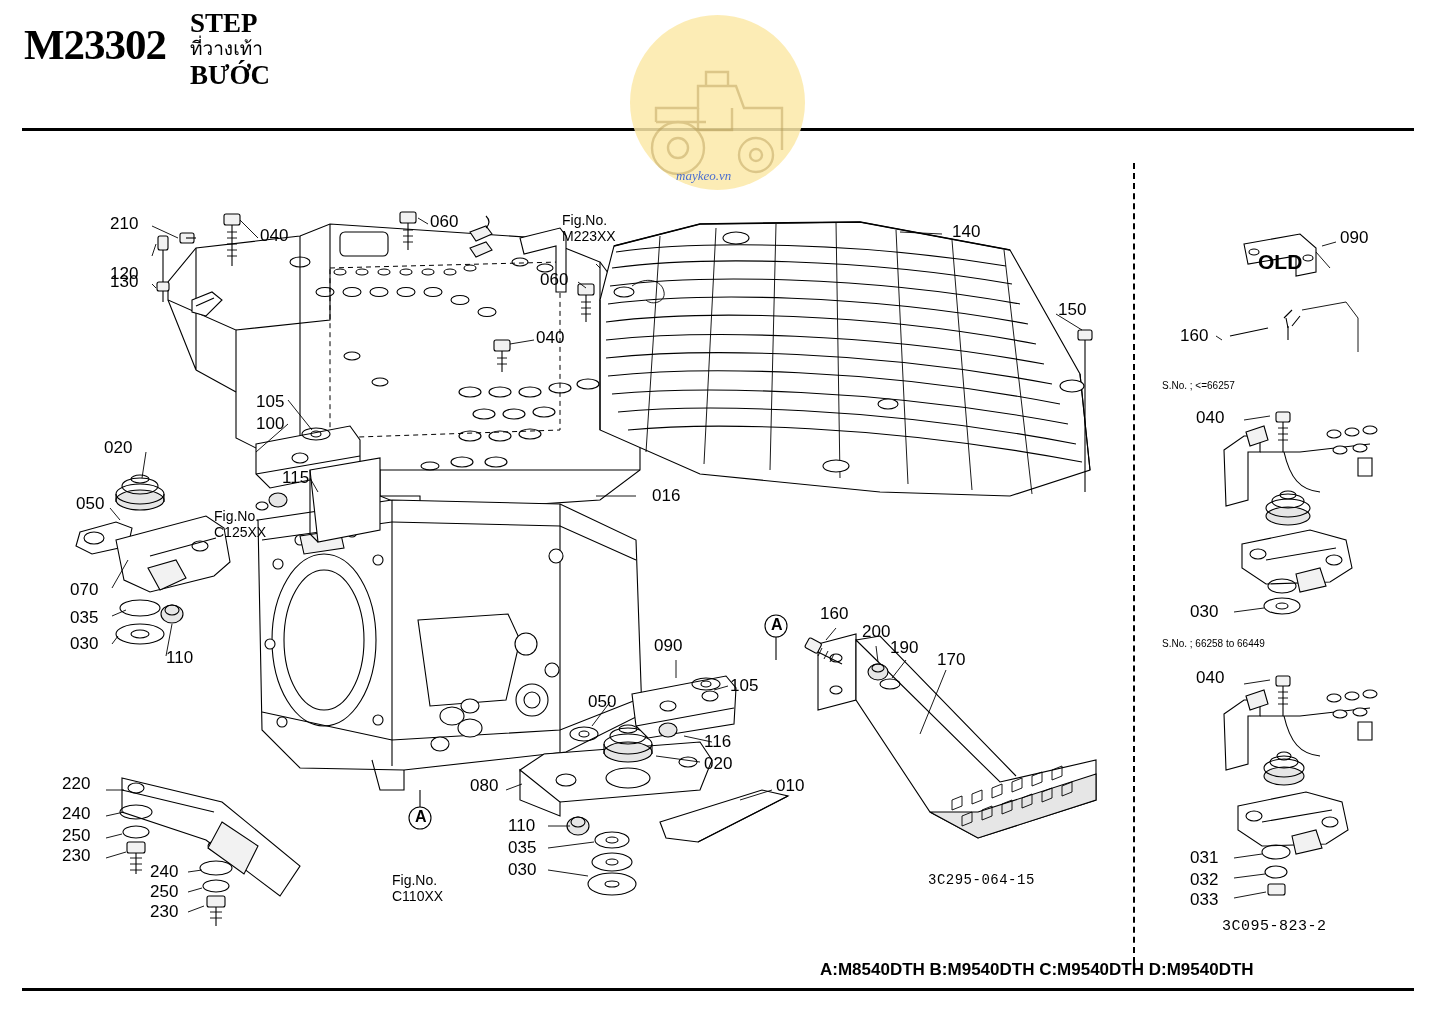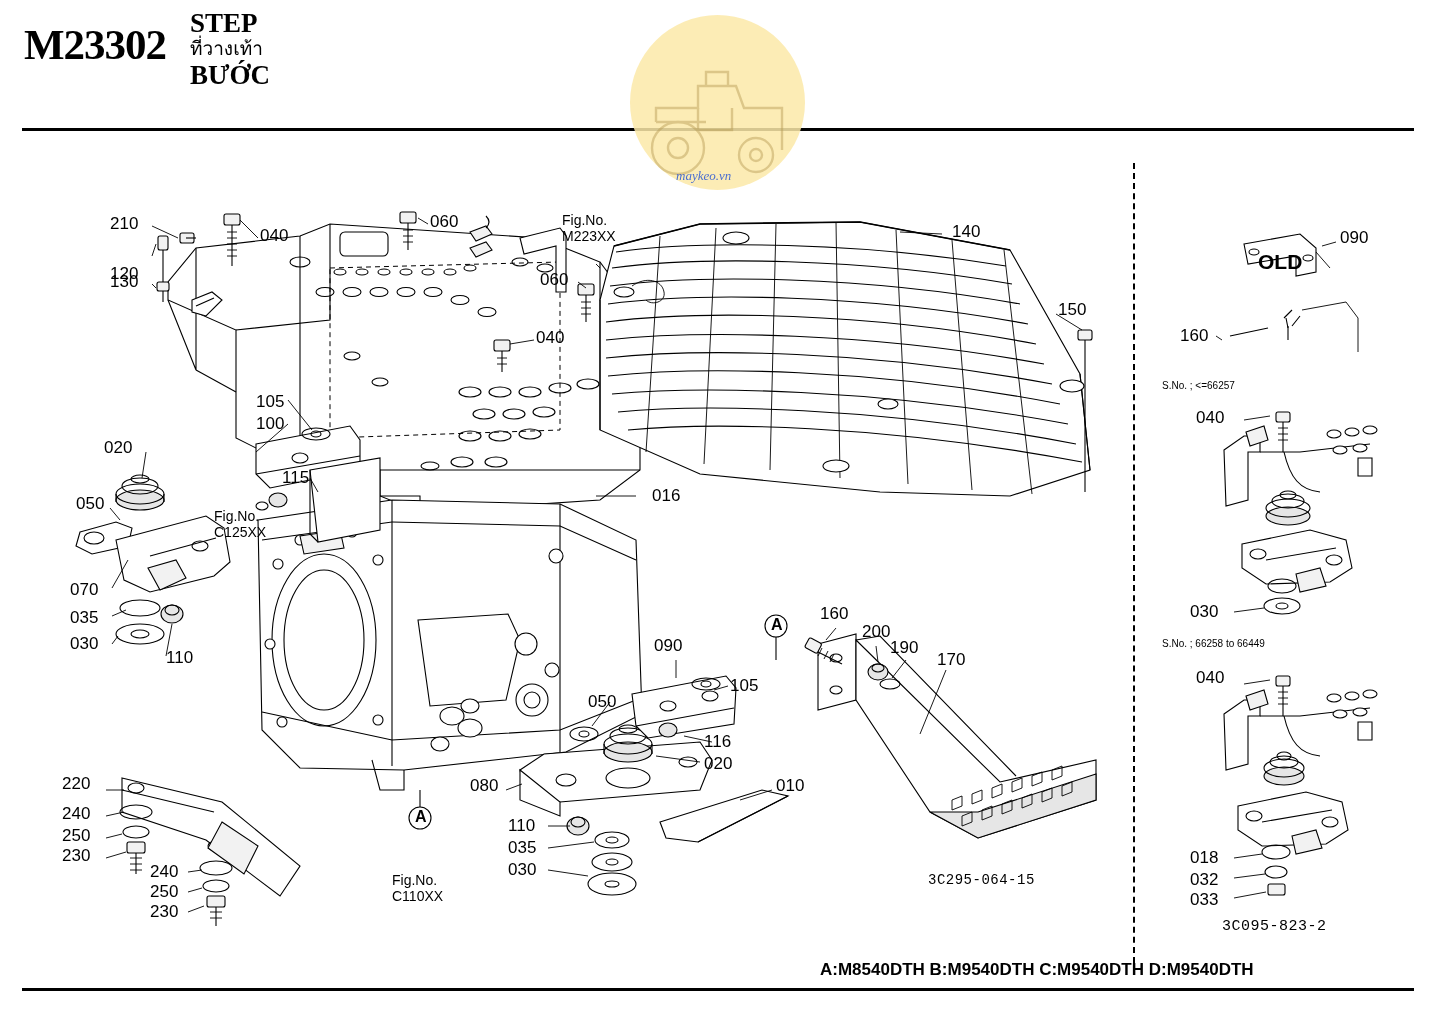--- a/index.html
+++ b/index.html
@@ -609,20 +609,20 @@
 
   <div class="vsep"></div>
   <div class="lbl old" style="left:1258px;top:202px;margin-top:48px;">OLD</div>
   <div class="lbl" style="left:1340px;top:228px;">090</div>
   <div class="lbl" style="left:1180px;top:326px;">160</div>
   <div class="lbl small" style="left:1162px;top:380px;">S.No. ; &lt;=66257</div>
   <div class="lbl" style="left:1196px;top:408px;">040</div>
   <div class="lbl" style="left:1190px;top:602px;">030</div>
   <div class="lbl small" style="left:1162px;top:638px;">S.No. ; 66258 to 66449</div>
   <div class="lbl" style="left:1196px;top:668px;">040</div>
-  <div class="lbl" style="left:1190px;top:848px;">018</div>
+  <div class="lbl" style="left:1190px;top:848px;">031</div>
   <div class="lbl" style="left:1190px;top:870px;">032</div>
   <div class="lbl" style="left:1190px;top:890px;">033</div>
   <div class="lbl mono" style="left:1222px;top:918px;font-size:15px;">3C095-823-2</div>
 
   <div class="ftr-models">A:M8540DTH B:M9540DTH C:M9540DTH D:M9540DTH</div>
   <div class="ftr-rule"></div>
 </div>
 
 </body></html>

